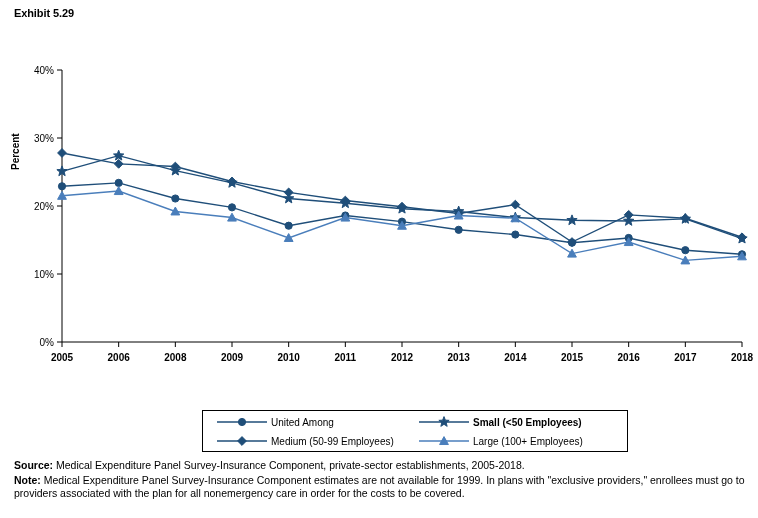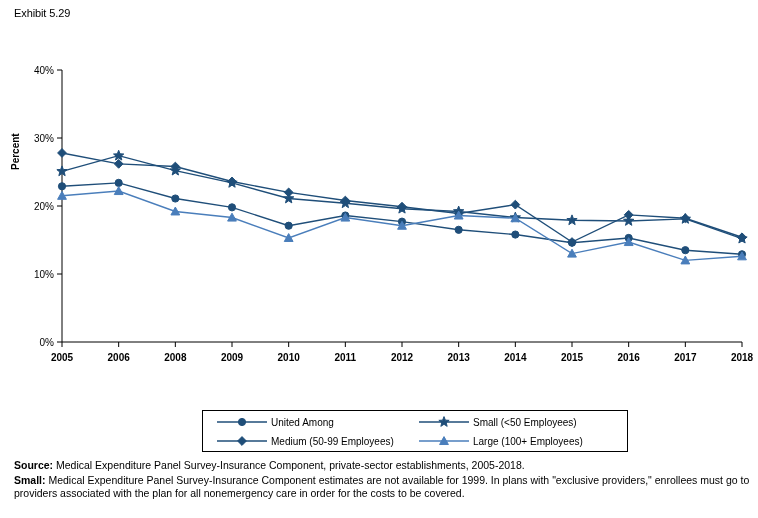--- a/index.html
+++ b/index.html
@@ -18,21 +18,21 @@
   .page {
     position: relative;
     width: 758px;
     height: 518px;
   }
   .exhibit-label {
     position: absolute;
     left: 14px;
     top: 7px;
     font-size: 11px;
-    font-weight: normal;
+    font-weight: bold;
     letter-spacing: -0.1px;
     text-align: right;
   }
   .title {
     position: absolute;
     left: 14px;
     top: 22px;
     width: 730px;
     font-size: 11px;
     font-weight: bold;
@@ -217,27 +217,27 @@
         <g>
           <line x1="14" y1="30" x2="64" y2="30" stroke="#1F4E79" stroke-width="1.4"></line>
           <polygon points="39,25.6 43.4,30 39,34.4 34.6,30" fill="#1F4E79" stroke="#1F4E79" stroke-width="1"></polygon>
         </g>
         <g>
           <line x1="216" y1="30" x2="266" y2="30" stroke="#4A7EBB" stroke-width="1.4"></line>
           <polygon points="241,25.6 245.4,33.52 236.6,33.52" fill="#4A7EBB" stroke="#4A7EBB" stroke-width="1"></polygon>
         </g>
       </svg>
     <div class="legend-label" style="left:68px; top:6px;">United Among</div>
-    <div class="legend-label" style="left:270px; top:6px;">Small (&lt;50 Employees)</div>
+    <div class="legend-label" style="left:270px; top:6px;font-weight:bold;">Small (&lt;50 Employees)</div>
     <div class="legend-label" style="left:68px; top:25px;">Medium (50-99 Employees)</div>
     <div class="legend-label" style="left:270px; top:25px;text-align:right;">Large (100+ Employees)</div>
   </div>
 
   <div class="footer">
     <div class="footer-line">
       <span class="lead">Source:</span><span> Medical Expenditure Panel Survey-Insurance Component, private-sector establishments, 2005-2018.</span>
     </div>
     <div class="footer-line">
-      <span class="lead">Small:</span><span> Medical Expenditure Panel Survey-Insurance Component estimates are not available for 1999. In plans with "exclusive providers," enrollees must go to providers associated with the plan for all nonemergency care in order for the costs to be covered.</span>
+      <span class="lead">Note:</span><span> Medical Expenditure Panel Survey-Insurance Component estimates are not available for 1999. In plans with "exclusive providers," enrollees must go to providers associated with the plan for all nonemergency care in order for the costs to be covered.</span>
     </div>
   </div>
 
 </div>
 
 </body></html>

